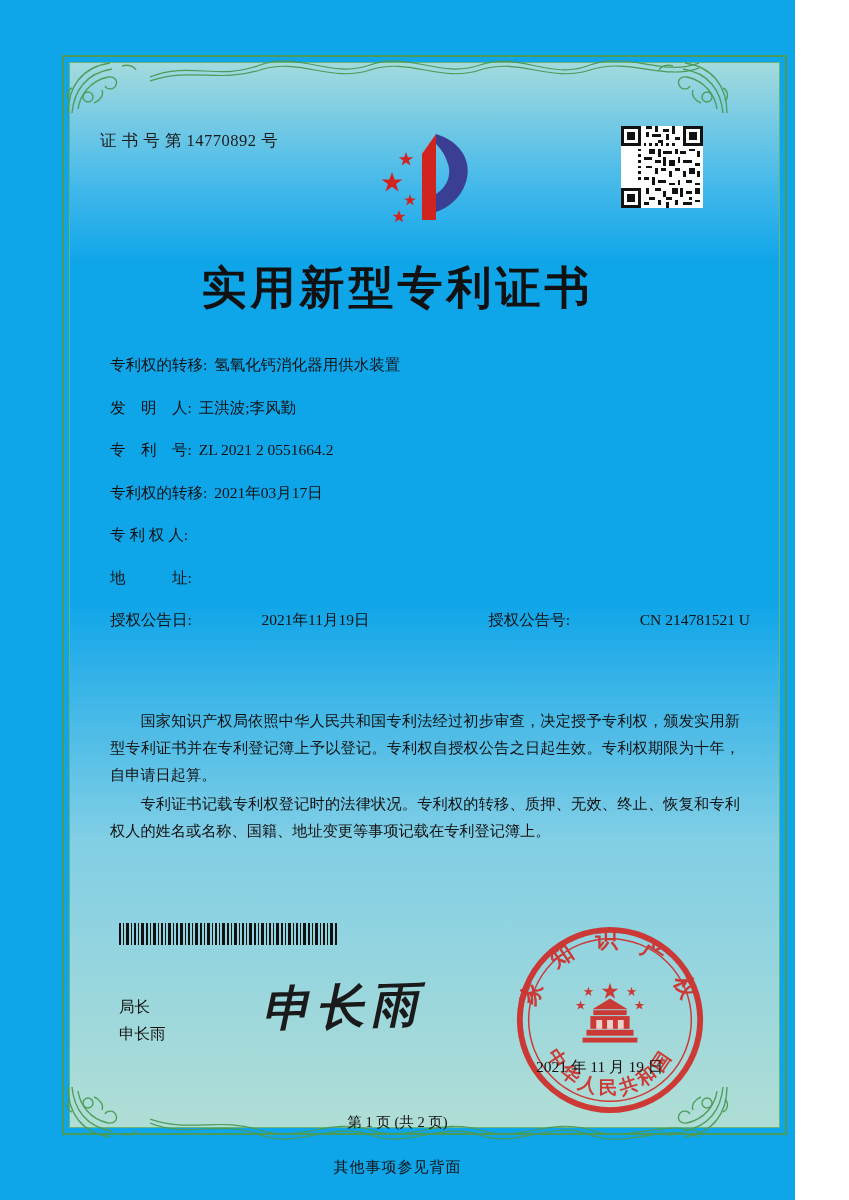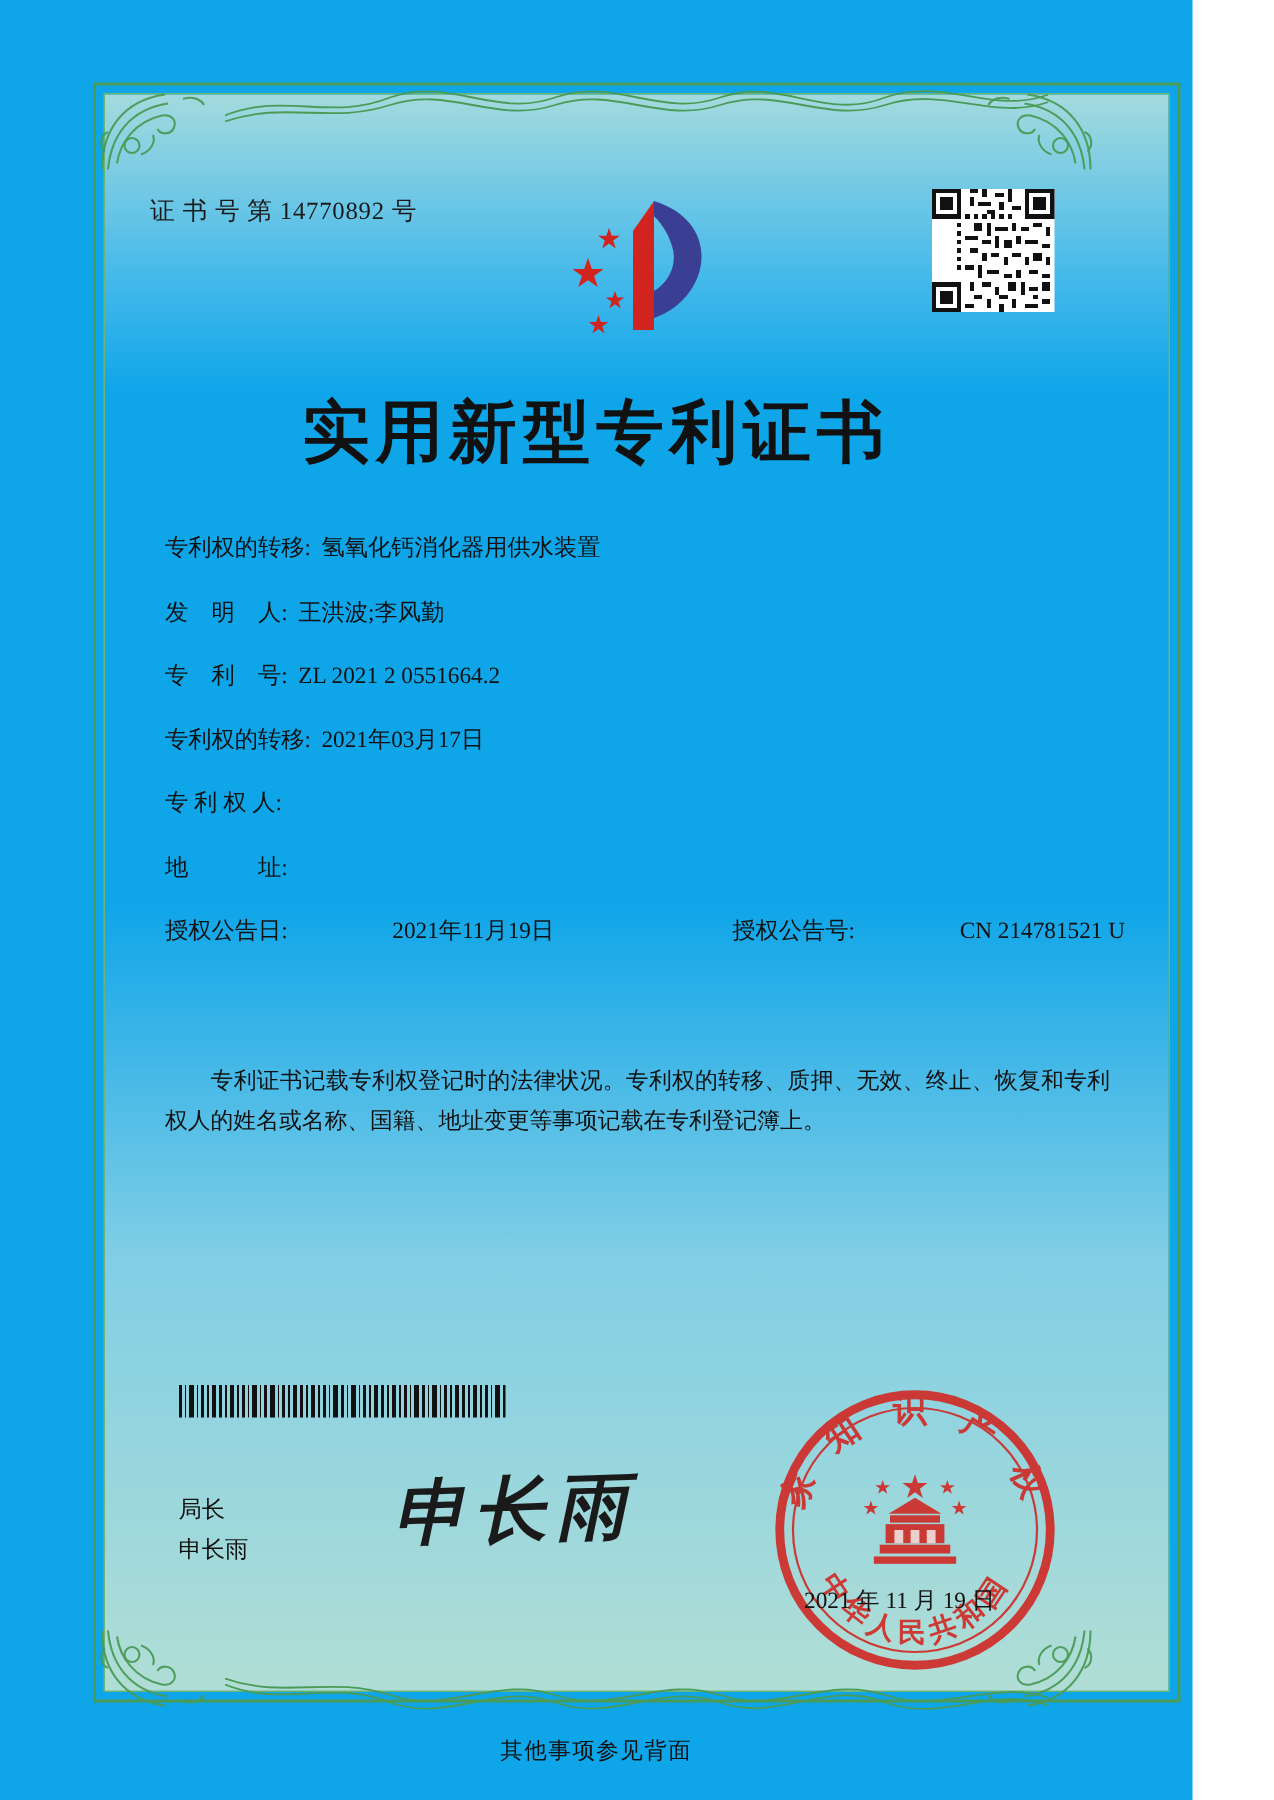--- a/index.html
+++ b/index.html
@@ -445,20 +445,21 @@
     </div>
     <div class="field-row dual">
       <span class="field-label">授权公告日:</span>
       <span class="field-value">2021年11月19日</span>
       <span class="field-label second-label">授权公告号:</span>
       <span class="field-value">CN 214781521 U</span>
     </div>
   </div>
 
   <div class="paragraphs">
+    <p>国家知识产权局依照中华人民共和国专利法经过初步审查，决定授予专利权，颁发实用新型专利证书并在专利登记簿上予以登记。专利权自授权公告之日起生效。专利权期限为十年，自申请日起算。</p>
     <p>专利证书记载专利权登记时的法律状况。专利权的转移、质押、无效、终止、恢复和专利权人的姓名或名称、国籍、地址变更等事项记载在专利登记簿上。</p>
   </div>
 
   <div class="barcode">
     <svg viewBox="0 0 218 22" preserveAspectRatio="none" shape-rendering="crispEdges">
       <g fill="#111">
         <rect x="0" y="0" width="2" height="22"></rect>
           <rect x="4" y="0" width="1" height="22"></rect>
         <rect x="7" y="0" width="3" height="22"></rect>
           <rect x="12" y="0" width="1" height="22"></rect>
@@ -557,15 +558,16 @@
         <polygon points="78,66 79.2,69.6 83,69.6 80,71.8 81.1,75.4 78,73.2 74.9,75.4 76,71.8 73,69.6 76.8,69.6"></polygon>
         <polygon points="122,66 123.2,69.6 127,69.6 124,71.8 125.1,75.4 122,73.2 118.9,75.4 120,71.8 117,69.6 120.8,69.6"></polygon>
         <polygon points="70,80 71.2,83.6 75,83.6 72,85.8 73.1,89.4 70,87.2 66.9,89.4 68,85.8 65,83.6 68.8,83.6"></polygon>
         <polygon points="130,80 131.2,83.6 135,83.6 132,85.8 133.1,89.4 130,87.2 126.9,89.4 128,85.8 125,83.6 128.8,83.6"></polygon>
       </g>
     </svg>
   </div>
 
   <div class="seal-date">2021 年 11 月 19 日</div>
 
+  <div class="page-number">第 1 页 (共 2 页)</div>
   <div class="footer-note">其他事项参见背面</div>
 
 </div>
 
 </body></html>

